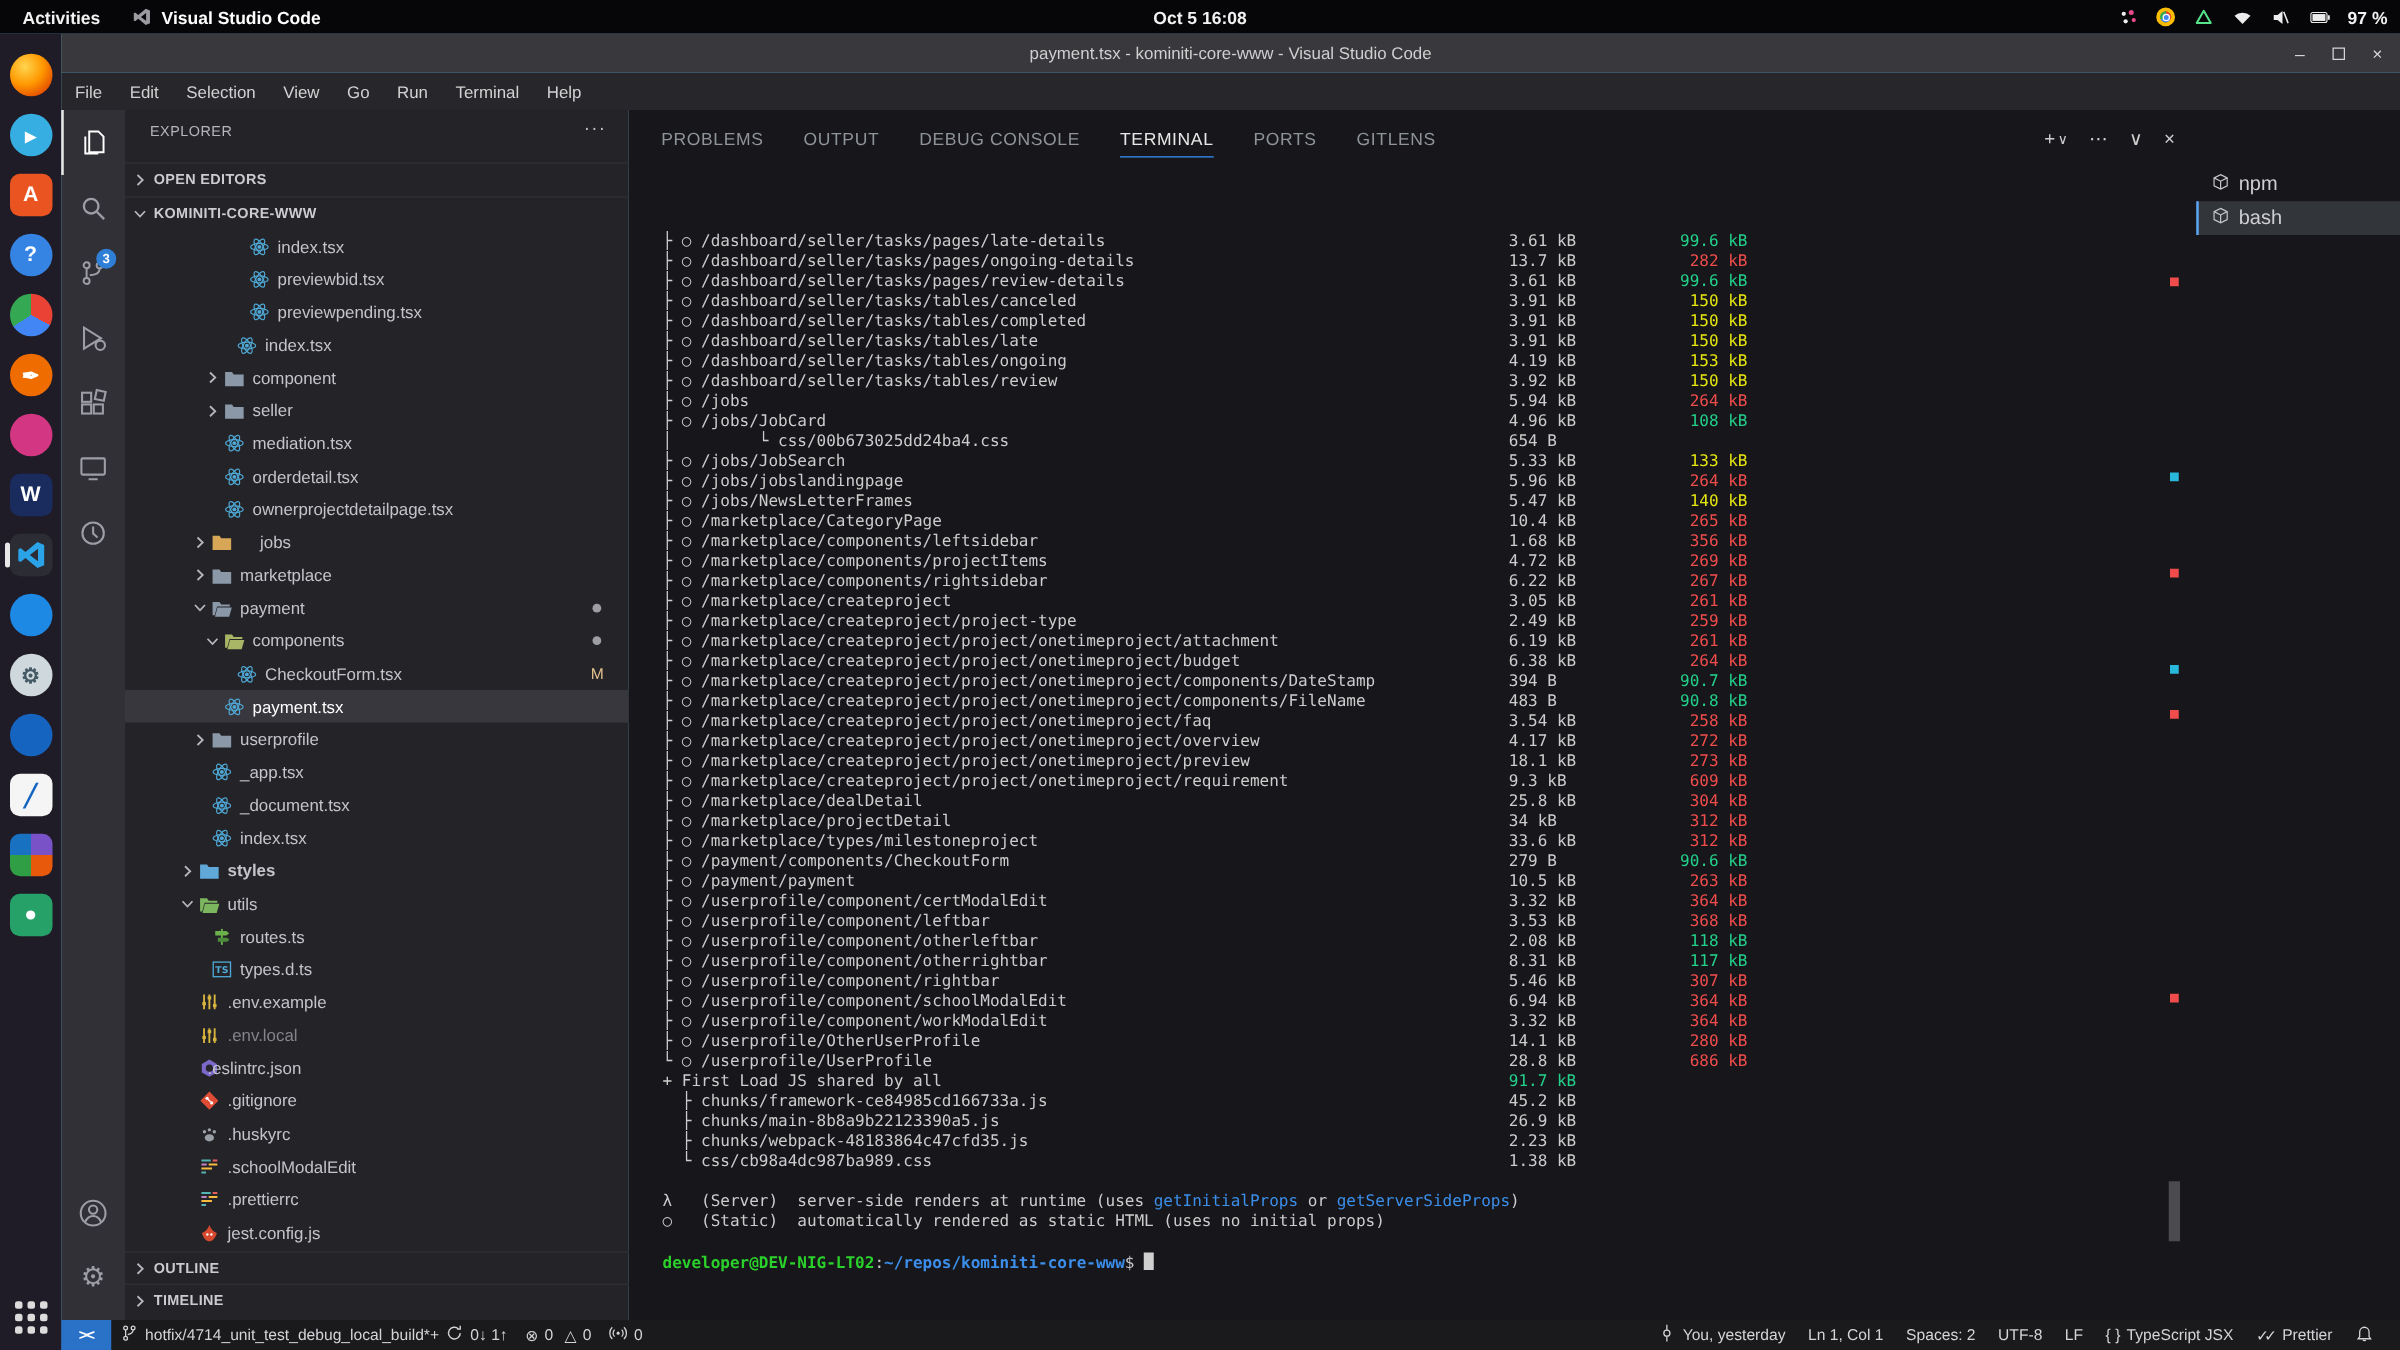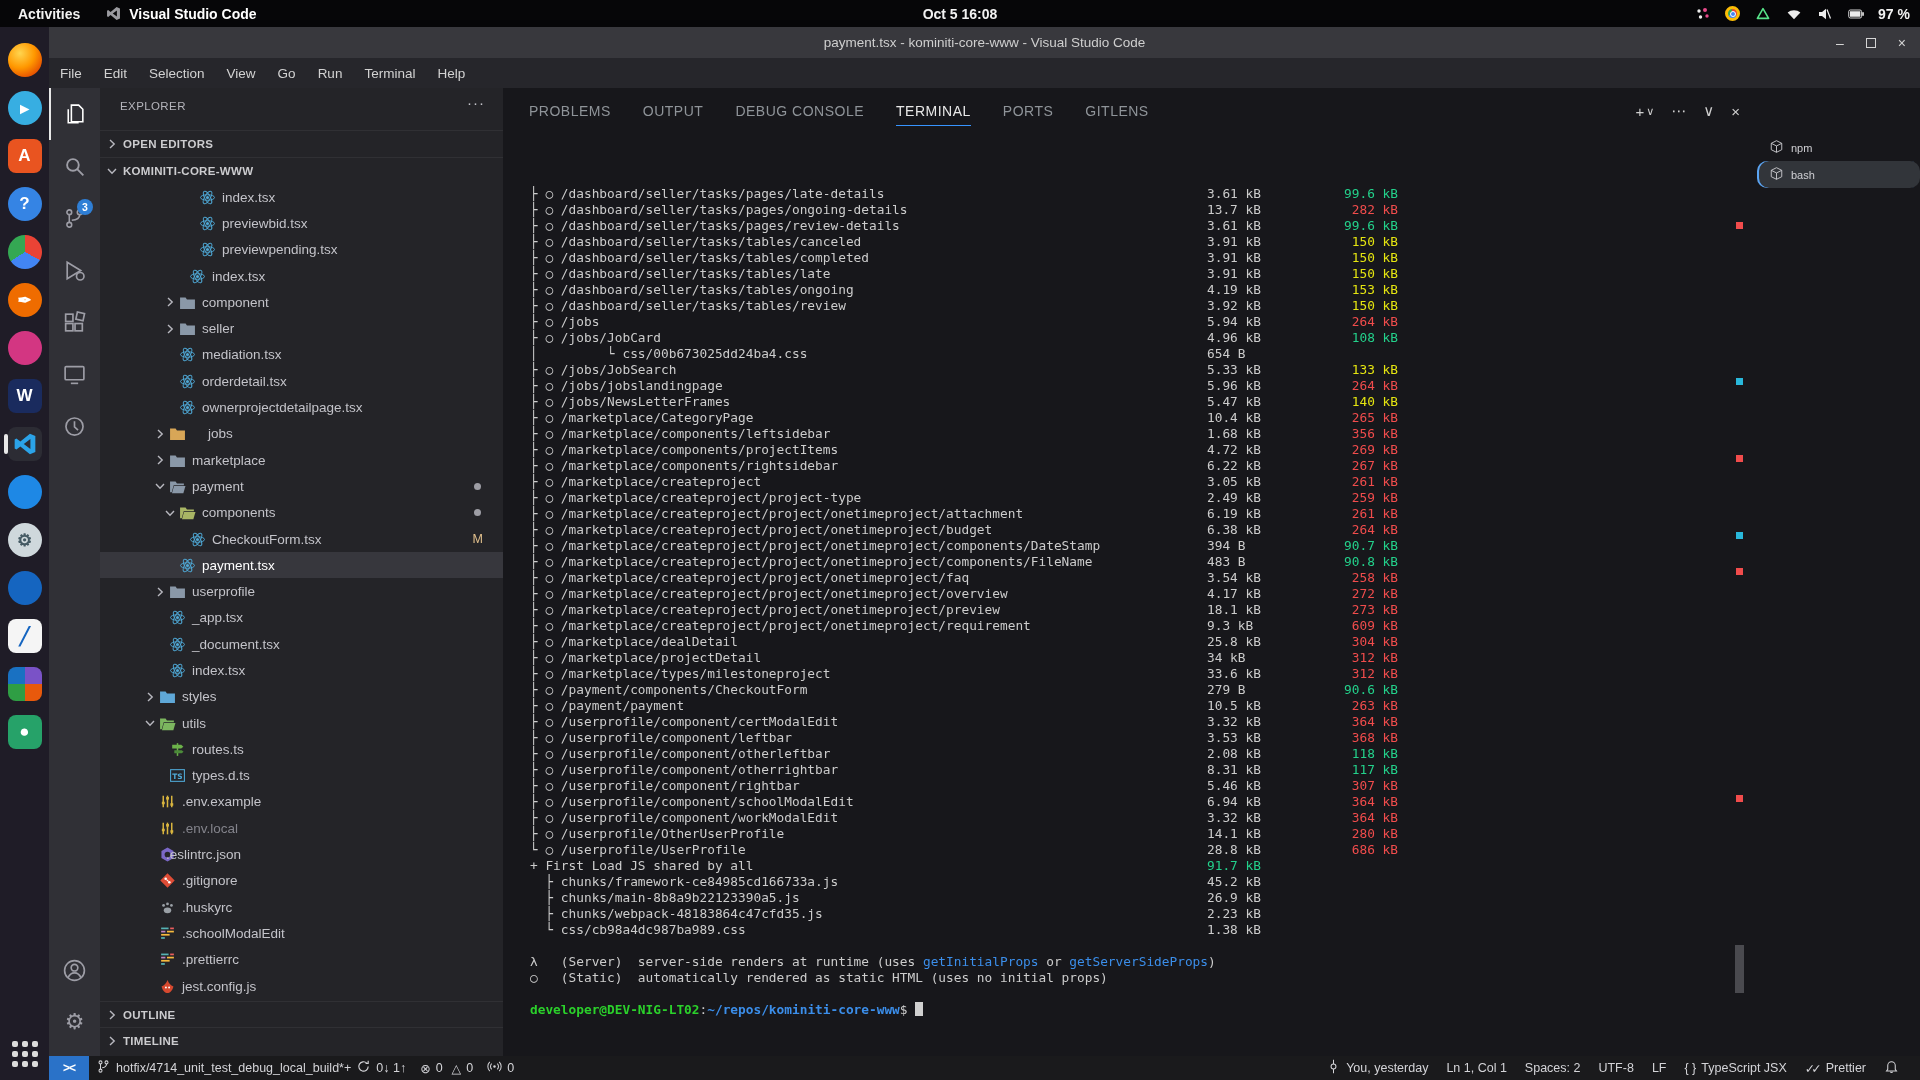--- a/index.html
+++ b/index.html
@@ -73,22 +73,22 @@
 
   
   .panel{position:absolute;left:503px;top:88px;width:1417px;height:968px;background:#17171b;}
   .ptabs{position:absolute;left:0;top:0;height:46px;display:flex;align-items:center;padding-left:26px;gap:32px;}
   .ptab{color:#8f9499;font-size:14px;letter-spacing:.5px;height:30px;display:flex;align-items:center;border-bottom:1.6px solid transparent;}
   .ptab.active{color:#e8e8e8;border-bottom-color:#3794ff;}
   .pactions{position:absolute;right:180px;top:0;height:46px;display:flex;align-items:center;gap:17px;color:#cfcfcf;font-size:15px;}
   .pact{display:flex;align-items:center;}
   .pact .small{font-size:11px;margin-left:2px;}
   .termlist{position:absolute;right:0;top:46px;width:163px;}
-  .tl-row{position:relative;height:27px;display:flex;align-items:center;gap:7px;color:#cfcfd3;font-size:11px;padding-left:12px;}
-  .tl-row.active{background:#32353a;box-shadow:inset 2px 0 0 #5aa4f3;border-radius:10px;}
+  .tl-row{position:relative;height:27px;display:flex;align-items:center;gap:7px;color:#cfcfd3;font-size:16px;padding-left:12px;}
+  .tl-row.active{background:#32353a;box-shadow:inset 2px 0 0 #5aa4f3;}
   .tl-row svg{width:15px;height:15px;}
 
   .term{position:absolute;left:27px;top:98px;width:1230px;font-family:"DejaVu Sans Mono",monospace;
     font-size:12.8px;line-height:16px;color:#cccccc;}
   .tline{height:16px;white-space:pre;position:relative;}
   .t-size{position:absolute;left:677px;top:0;}
   .t-load{position:absolute;left:740px;width:128px;top:0;text-align:right;}
   .c-red{color:#f14c4c;}.c-green{color:#23d18b;}.c-yellow{color:#e5e510;}.c-blue{color:#3b8eea;}
   .prompt-user{color:#2bd12b;font-weight:700;}
   .prompt-path{color:#3b8eea;font-weight:700;}
@@ -587,21 +587,21 @@
         </div>
         <div class="trow">
           <span class="chev" style="left: 42px;"><svg viewBox="0 0 16 16" xmlns="http://www.w3.org/2000/svg">
               <path d="M6 4l4.2 4L6 12" fill="none" stroke="#b8b8bf" stroke-width="1.4"></path>
             </svg></span>
           <span class="ficon" style="left: 59px;">
             <svg viewBox="0 0 16 16" xmlns="http://www.w3.org/2000/svg">
               <path d="M1 3.4h5.2l1.3 1.8H15v9H1z" fill="#5fa8d8"></path>
             </svg>
           </span>
-          <span class="lbl" style="left: 82px;">styles</span>
+          <span class="lbl" style="left: 82px; font-weight: bold;">styles</span>
         </div>
         <div class="trow">
           <span class="chev" style="left: 42px;"><svg viewBox="0 0 16 16" xmlns="http://www.w3.org/2000/svg">
               <path d="M4 6l4 4.2L12 6" fill="none" stroke="#b8b8bf" stroke-width="1.4"></path>
             </svg></span>
           <span class="ficon" style="left: 59px;">
             <svg viewBox="0 0 16 16" xmlns="http://www.w3.org/2000/svg">
               <path d="M1 3.4h5.2l1.3 1.8H14v1.6H4.4L2.6 13.4H1z" fill="#7cb65f"></path>
               <path d="M4.7 7.5h10.8l-2 6.9H2.8z" fill="#7cb65f"></path>
             </svg>

